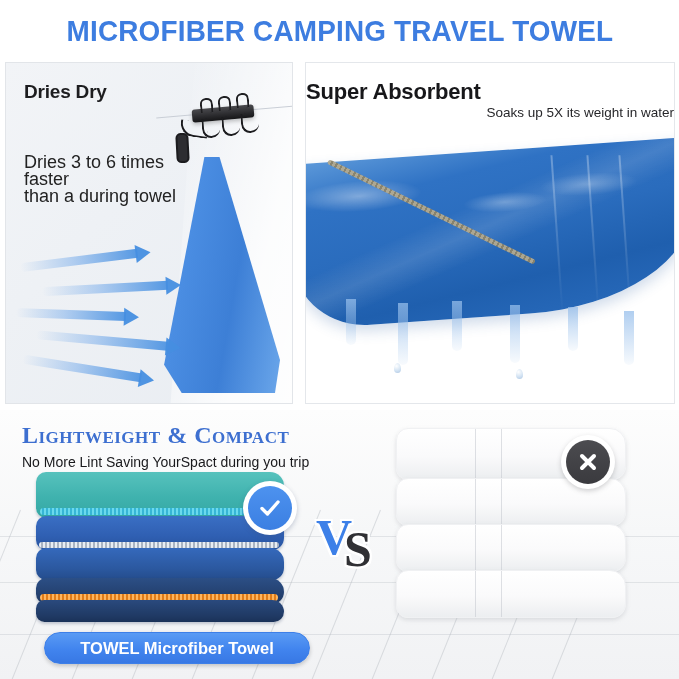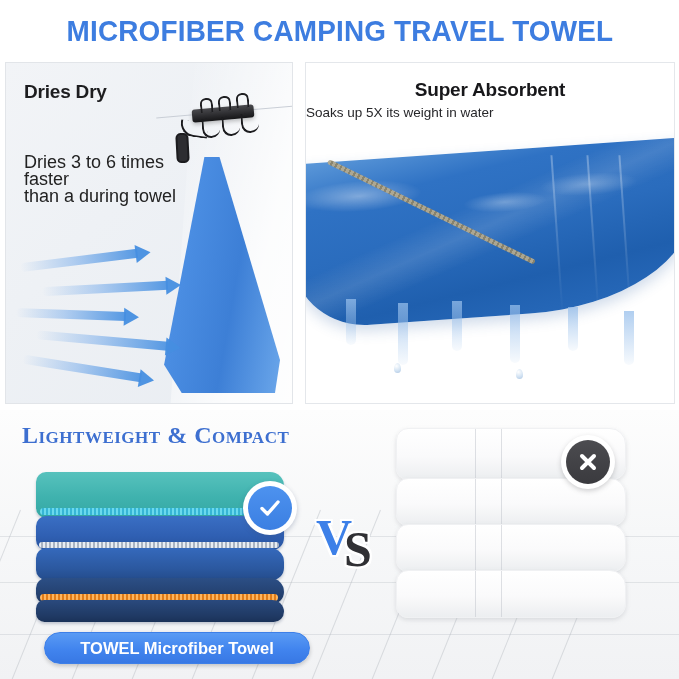--- a/index.html
+++ b/index.html
@@ -123,25 +123,25 @@
   .a4{left:22px;top:88px;width:132px;transform:rotate(5deg);}
   .a5{left:8px;top:116px;width:120px;transform:rotate(9deg);}
 
   
   .panel-absorb{
     position:absolute;left:305px;top:62px;width:370px;height:342px;
     background:#ffffff;border:1px solid #e4e7eb;box-sizing:border-box;
     overflow:hidden;
   }
   .sa-heading{
-    position:absolute;left:0;right:0;top:16px;text-align:center;
-    font-size:19px;font-weight:bold;color:#17171a;letter-spacing:-0.2px;
+    position:absolute;left:0;right:0;top:16px;
+    font-size:22px;font-weight:bold;color:#17171a;letter-spacing:-0.2px;
   }
   .sa-sub{
-    position:absolute;left:0;right:0;top:42px;text-align:left;
+    position:absolute;left:0;right:0;top:42px;text-align:right;
     font-size:13.5px;color:#27272a;
   }
   .wet-towel{
     position:absolute;left:-14px;top:88px;width:400px;height:165px;
     background:linear-gradient(170deg,#5e9ada 0%,#2f72c4 22%,#2a6cbd 48%,#1f5fae 72%,#2a6cbd 100%);
     border-radius:0 0 42% 18% / 0 0 58% 40%;
     transform:rotate(-4deg);
     box-shadow:0 6px 14px rgba(40,90,160,.22);
   }
   .wet-sheen{
@@ -391,20 +391,21 @@
       <div class="plank" style="left:260px;"></div>
       <div class="plank" style="left:320px;"></div>
       <div class="plank" style="left:380px;"></div>
       <div class="plank" style="left:440px;"></div>
       <div class="plank" style="left:500px;"></div>
       <div class="plank" style="left:560px;"></div>
       <div class="plank" style="left:620px;"></div>
     </div>
 
     <div class="lw-heading">Lightweight &amp; Compact</div>
+    <div class="lw-sub">No More Lint Saving YourSpact during you trip</div>
 
     <div class="stack-color">
       <div class="towel-layer tl-teal"></div>
       <div class="tl-teal-edge"></div>
       <div class="towel-layer tl-royal"></div>
       <div class="tl-silver-edge"></div>
       <div class="towel-layer tl-blue"></div>
       <div class="towel-layer tl-navy"></div>
       <div class="tl-orange-edge"></div>
       <div class="towel-layer tl-navy2"></div>

